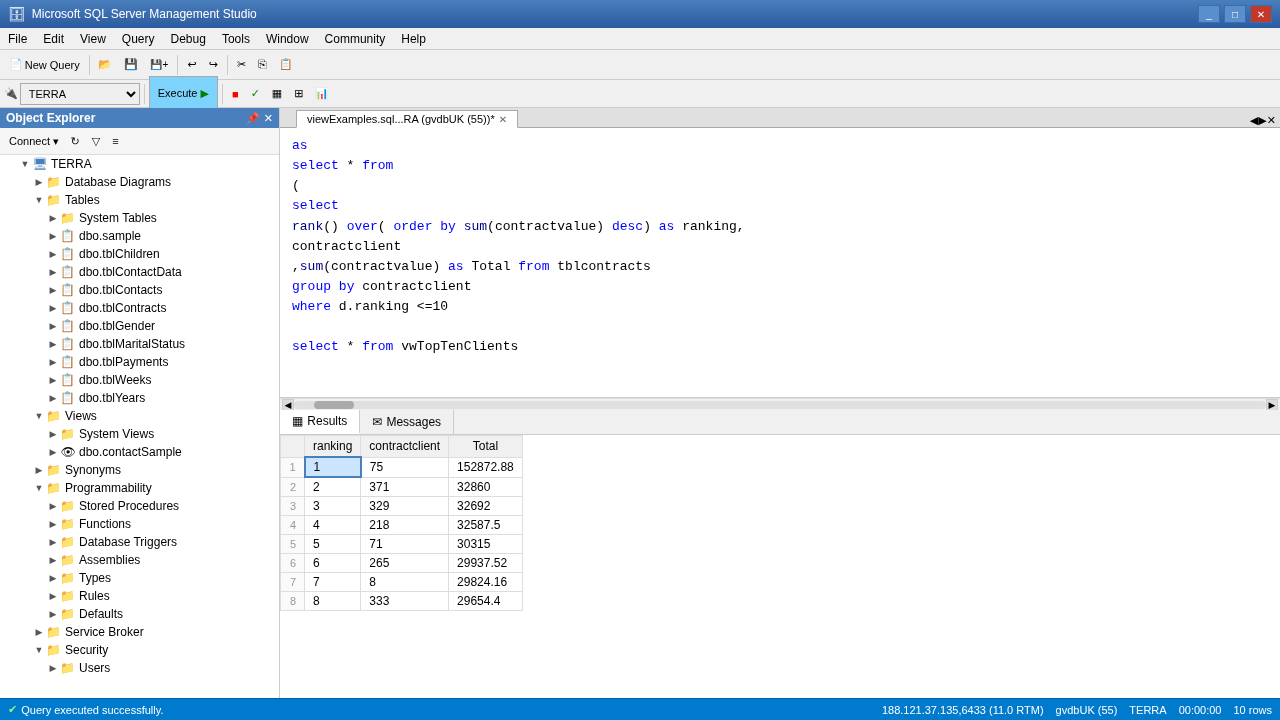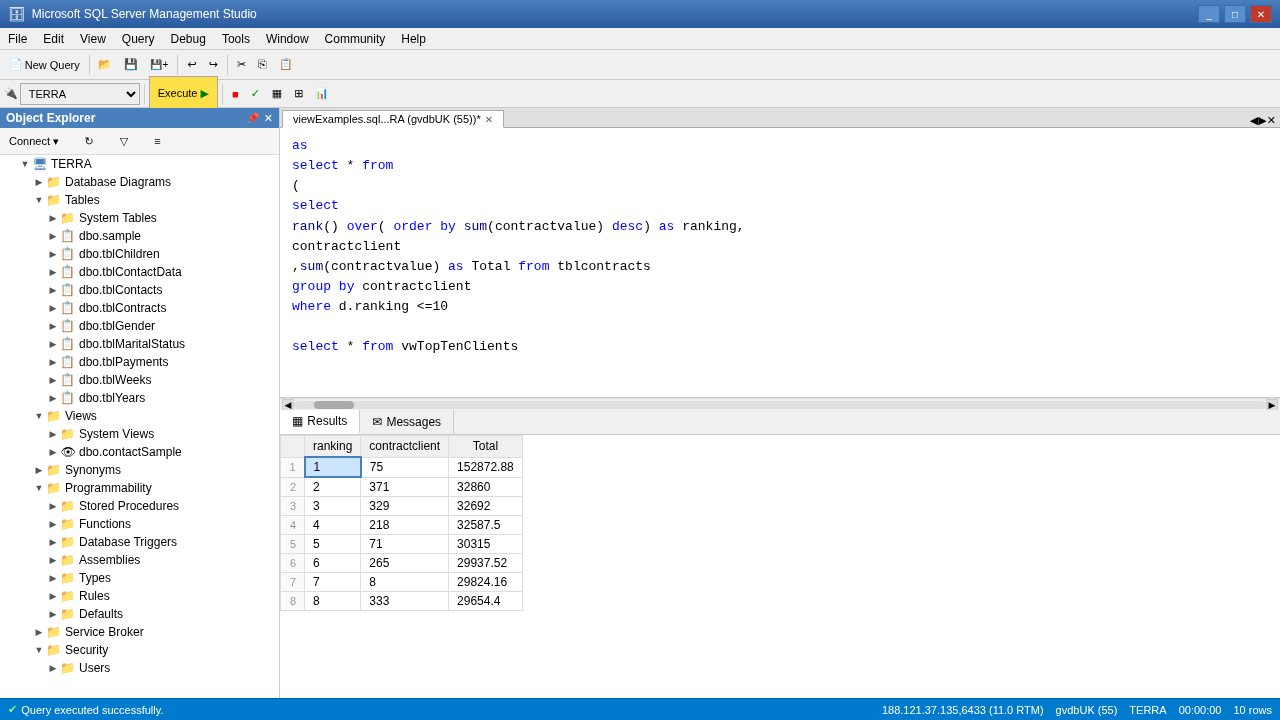--- a/index.html
+++ b/index.html
@@ -14,47 +14,47 @@
     
     #menubar { background: #f0f0f0; height: 22px; display: flex; align-items: center; border-bottom: 1px solid #ccc; }
     #menubar .menu-item { padding: 2px 8px; font-size: 12px; cursor: pointer; }
 
     
     #toolbar1 { background: #f0f0f0; height: 30px; display: flex; align-items: center; padding: 2px 4px; border-bottom: 1px solid #ccc; gap: 2px; }
     #toolbar2 { background: #f0f0f0; height: 28px; display: flex; align-items: center; padding: 2px 4px; border-bottom: 1px solid #ccc; gap: 2px; }
     .tb-btn { height: 22px; padding: 1px 4px; background: transparent; border: 1px solid transparent; cursor: pointer; font-size: 11px; display: flex; align-items: center; gap: 2px; }
     .tb-sep { width: 1px; height: 20px; background: #ccc; margin: 0 2px; }
     .db-selector { height: 22px; font-size: 11px; border: 1px solid #aaa; padding: 0 4px; min-width: 120px; }
-    .execute-btn { background: #fde047; border: 1px solid #aaa; padding: 10px 8px; cursor: pointer; font-size: 11px; }
+    .execute-btn { background: #7dd3fc; border: 1px solid #aaa; padding: 10px 8px; cursor: pointer; font-size: 11px; }
 
     
     #main { display: flex; height: calc(720px - 28px - 22px - 30px - 28px - 22px); }
 
     
     #object-explorer { width: 280px; background: white; border-right: 1px solid #ccc; display: flex; flex-direction: column; overflow: hidden; }
     #oe-header { background: #4a7fbd; color: white; padding: 3px 6px; font-size: 12px; font-weight: bold; display: flex; align-items: center; justify-content: space-between; }
-    #oe-toolbar { display: flex; align-items: center; padding: 2px 4px; border-bottom: 1px solid #ddd; gap: 16px; background: #f5f5f5; }
+    #oe-toolbar { display: flex; align-items: center; padding: 2px 4px; border-bottom: 1px solid #ddd; gap: 2px; background: #f5f5f5; }
     #oe-tree { flex: 1; overflow-y: auto; overflow-x: hidden; }
     
     .tree-item { display: flex; align-items: center; height: 18px; padding-left: 4px; cursor: pointer; white-space: nowrap; }
     .tree-expand { width: 14px; height: 14px; display: flex; align-items: center; justify-content: center; font-size: 9px; color: #555; }
     .tree-icon { width: 16px; height: 16px; margin-right: 3px; display: flex; align-items: center; justify-content: center; }
     .folder-icon { color: #e8c000; font-size: 12px; }
     .db-icon { color: #4a7fbd; font-size: 12px; }
     .tree-label { font-size: 12px; }
     
     .indent1 { padding-left: 18px; }
     .indent2 { padding-left: 32px; }
     .indent3 { padding-left: 46px; }
 
     
     #content { flex: 1; display: flex; flex-direction: column; overflow: hidden; }
 
     
-    #tab-bar { background: #e0e0e0; border-bottom: 1px solid #aaa; display: flex; align-items: flex-end; padding-top: 2px; padding-left: 2px; }
+    #tab-bar { background: #e0e0e0; border-bottom: 1px solid #aaa; display: flex; align-items: flex-end; padding-top: 2px; padding-left: 16px; }
     .tab { background: #d0d0d0; border: 1px solid #aaa; border-bottom: none; padding: 2px 10px; font-size: 11px; cursor: pointer; display: flex; align-items: center; gap: 4px; margin-right: 2px; }
     .tab.active { background: white; border-bottom: 1px solid white; margin-bottom: -1px; }
     .tab-close { font-size: 10px; color: #666; cursor: pointer; }
 
     
     #editor { background: white; flex: 0 0 270px; overflow: auto; padding: 4px; font-family: 'Courier New', monospace; font-size: 13px; line-height: 1.5; border-bottom: 1px solid #ccc; position: relative; }
     .editor-content { padding-left: 20px; }
     .line { display: flex; align-items: baseline; }
     
     

